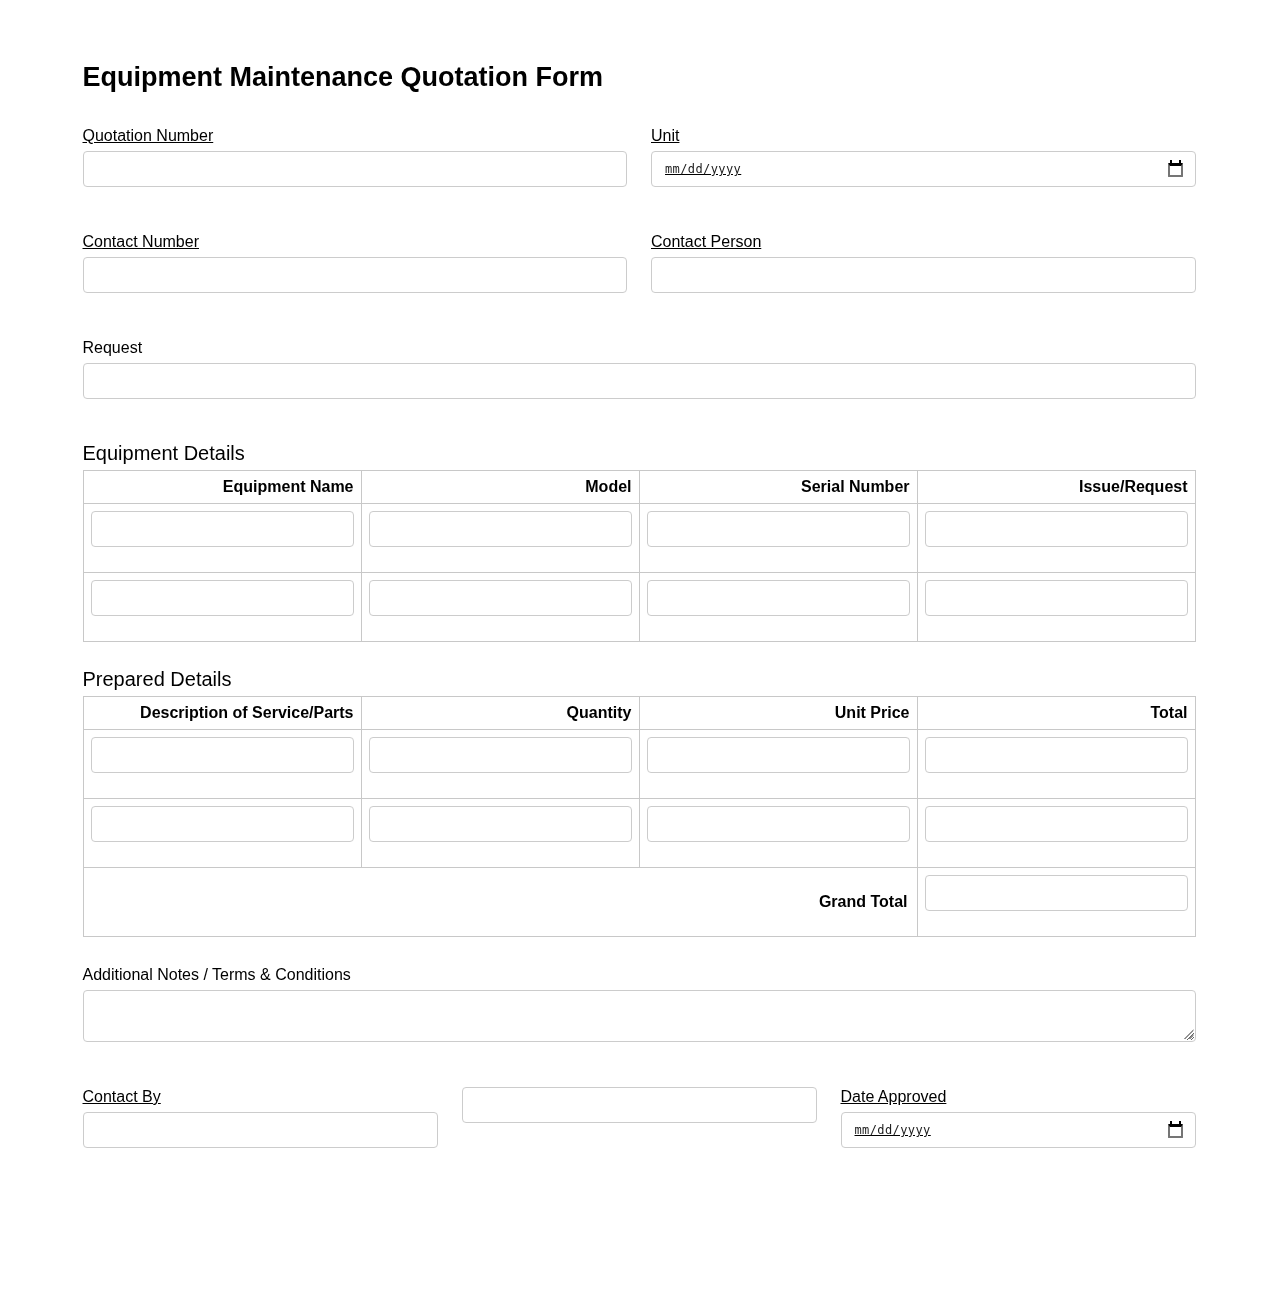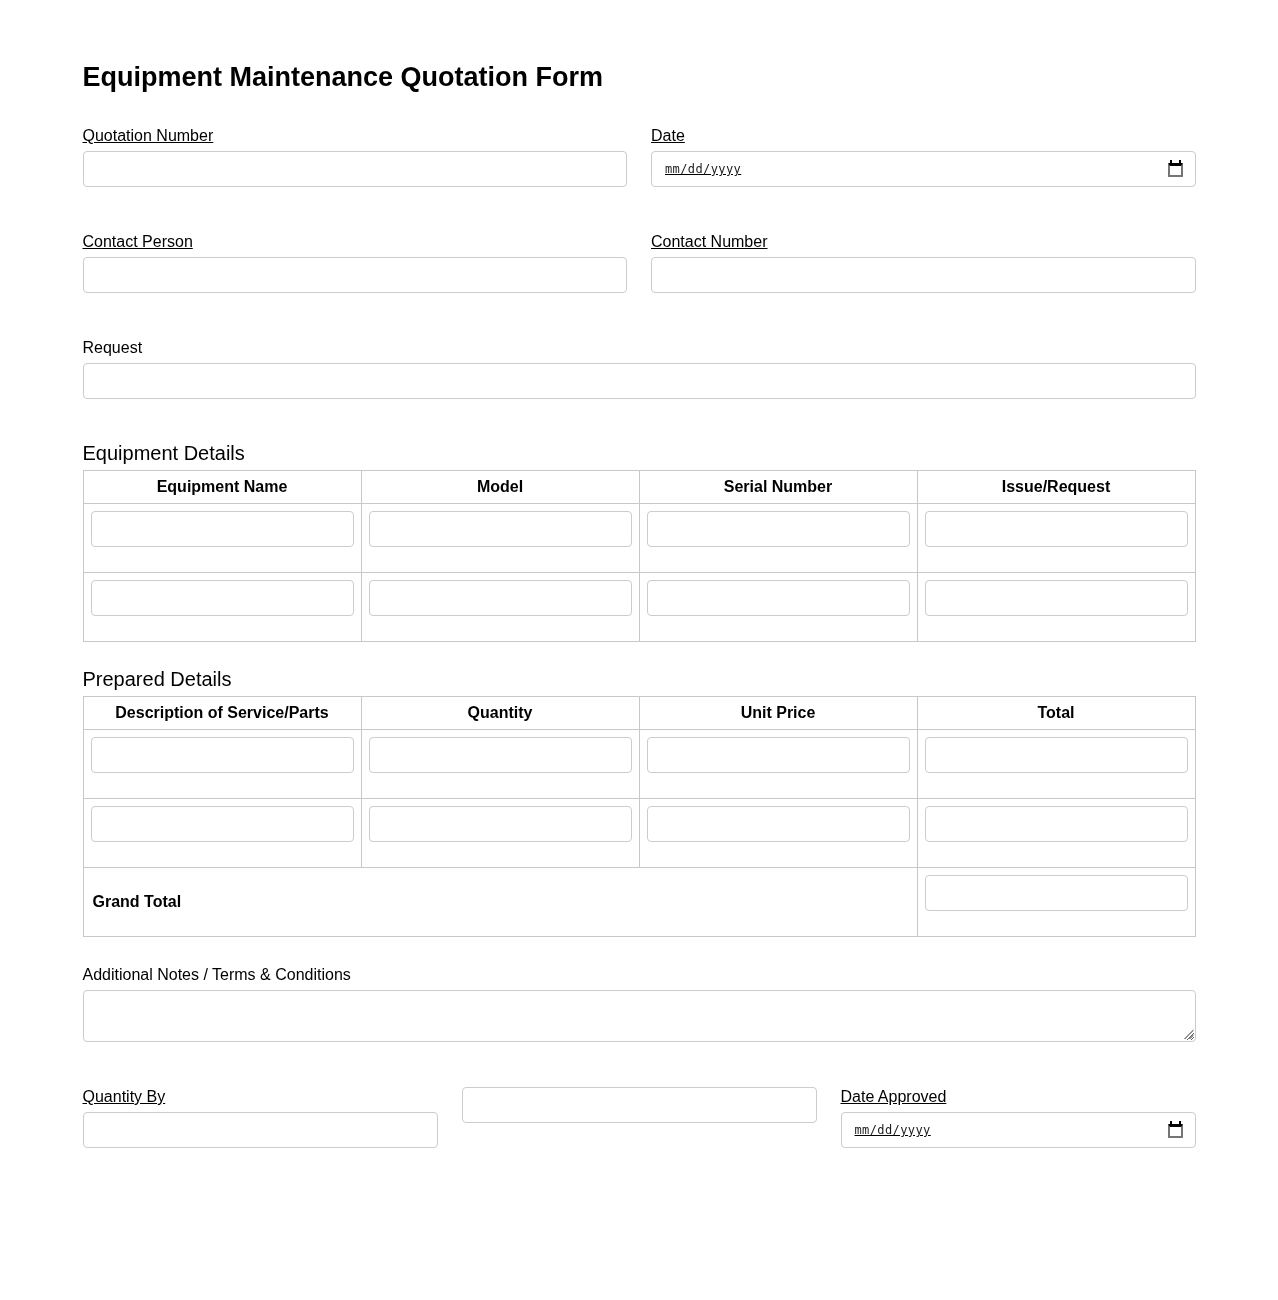--- a/index.html
+++ b/index.html
@@ -86,24 +86,24 @@
   .section { margin-bottom: 28px; }
   .section-label {
     display: block;
     font-size: 20px;
     line-height: 19px;
     margin-bottom: 7px;
   }
   table.form-table { width: 100%; border-collapse: collapse; table-layout: fixed; }
   .form-table th {
     border: 1px solid #c8c8c8;
-    text-align: center;
+    text-align: right;
     font-size: 16px;
     font-weight: bold;
-    padding: 7px 16px;
+    padding: 7px 7px;
     width: 25%;
   }
   .form-table td {
     border: 1px solid #c8c8c8;
     padding: 7px 7px 25px 7px;
     vertical-align: top;
   }
   .form-table td .cell-input {
     display: block;
     width: 100%;
@@ -111,21 +111,21 @@
     border: 1px solid #cccccc;
     border-radius: 4px;
     box-sizing: border-box;
     padding: 0 8px;
     font-family: inherit;
     font-size: 15px;
     background: #fff;
     outline: none;
   }
   .form-table td.grand-label {
-    text-align: left;
+    text-align: right;
     font-weight: bold;
     font-size: 16px;
     vertical-align: middle;
     padding: 7px 9px;
   }
   
   .notes-wrap { position: relative; }
   .notes-textarea {
     display: block;
     width: 100%;
@@ -158,35 +158,35 @@
 <div class="page">
 
   <h1 class="page-title">Equipment Maintenance Quotation Form</h1>
 
   <div class="row">
     <div class="field">
       <label class="f-label">Quotation Number</label>
       <input type="text" class="text-input" style="">
     </div>
     <div class="field">
-      <label class="f-label">Date</label>
+      <label class="f-label">Unit</label>
       <div class="date-input">
         <span class="date-text">mm/dd/yyyy</span>
         <span class="cal-icon"></span>
       </div>
     </div>
   </div>
 
   <div class="row">
     <div class="field">
+      <label class="f-label">Contact Number</label>
+      <input type="text" class="text-input" style="">
+    </div>
+    <div class="field">
       <label class="f-label">Contact Person</label>
-      <input type="text" class="text-input" style="">
-    </div>
-    <div class="field">
-      <label class="f-label">Contact Number</label>
       <input type="text" class="text-input" style="">
     </div>
   </div>
 
   <div class="group">
     <label class="f-label">Request</label>
     <input type="text" class="text-input" style="">
   </div>
 
   <div class="section">
@@ -286,21 +286,21 @@
   <div class="group">
     <label class="f-label">Additional Notes / Terms &amp; Conditions</label>
     <div class="notes-wrap">
       <textarea class="notes-textarea" style=""></textarea>
       <span class="resize-handle"></span>
     </div>
   </div>
 
   <div class="row last">
     <div class="field">
-      <label class="f-label">Quantity By</label>
+      <label class="f-label">Contact By</label>
       <input type="text" class="text-input" style="">
     </div>
     <div class="field">
       <input type="text" class="text-input" style="">
     </div>
     <div class="field">
       <label class="f-label">Date Approved</label>
       <div class="date-input">
         <span class="date-text">mm/dd/yyyy</span>
         <span class="cal-icon"></span>

